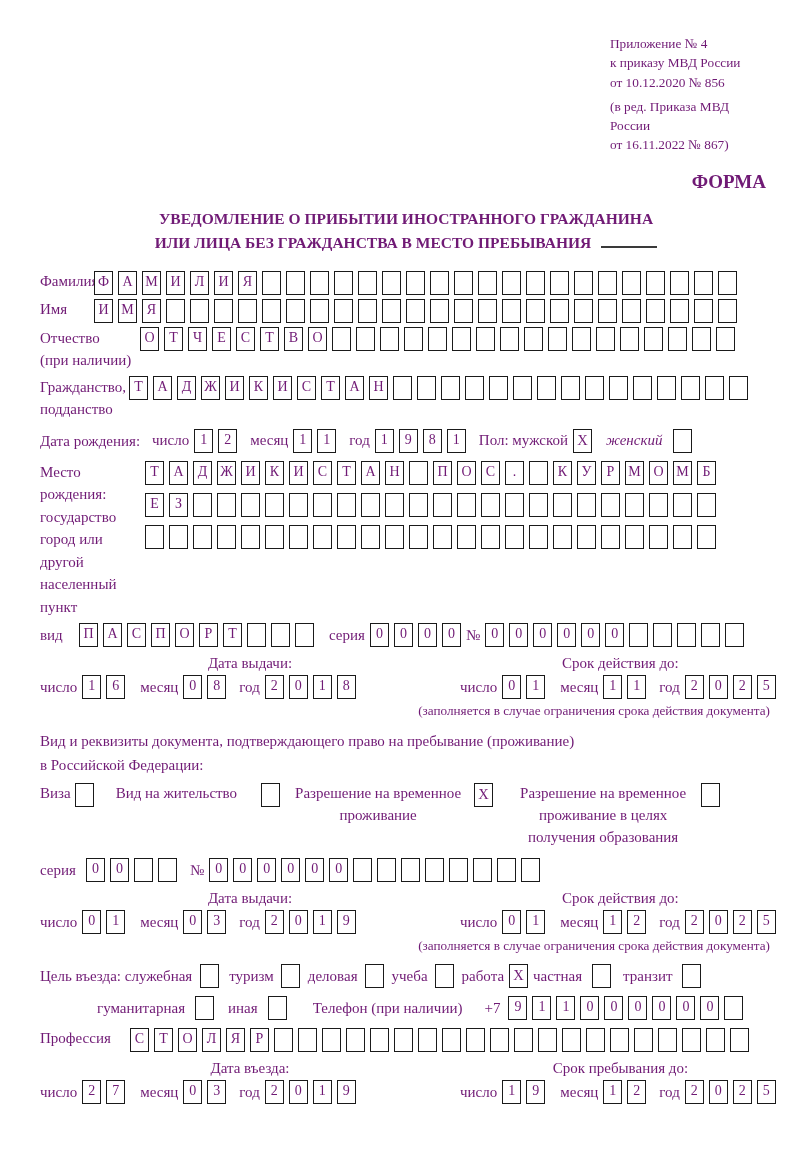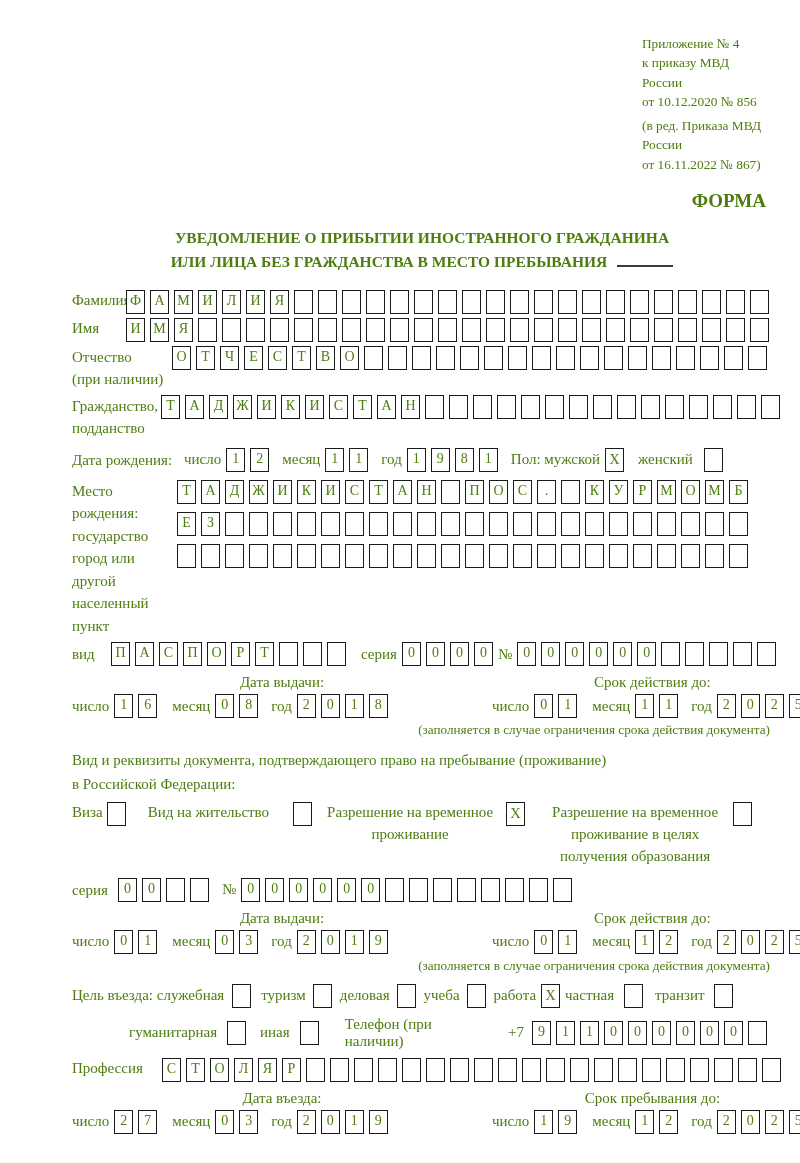--- a/index.html
+++ b/index.html
@@ -1,17 +1,17 @@
 <!DOCTYPE html>
 <html><head>
 <meta charset="utf-8">
 <style>
   html,body{margin:0;padding:0;background:#fff;}
-  .page{width:800px;height:1163px;box-sizing:border-box;padding:34px 28px 0 72px;
-        font-family:"Liberation Serif",serif;color:#4d7c0f;font-size:15px;background:#fff;overflow:hidden;}
+  .page{width:800px;height:1163px;box-sizing:border-box;padding:34px 28px 0 40px;
+        font-family:"Liberation Serif",serif;color:#701a75;font-size:15px;background:#fff;overflow:hidden;}
   .hdr{margin-left:570px;font-size:13.3px;line-height:1.45;}
   .hdr-gap{height:5px;}
   .forma{text-align:right;padding-right:6px;font-weight:bold;margin-top:16px;font-size:19px;}
   .title{text-align:center;font-weight:bold;margin-top:14px;line-height:1.55;font-size:15.5px;}
   .uline{display:inline-block;width:56px;border-bottom:2.5px solid #3a3a3a;height:13px;margin-left:10px;}
   .sec{font-weight:bold;text-align:center;margin-top:22px;font-size:14.6px;}
   .frow{display:flex;align-items:flex-start;margin-top:4px;}
   .lab{flex:none;line-height:1.35;}
   .lab2{line-height:1.5;}
   .cells{display:flex;flex-wrap:nowrap;}
@@ -205,21 +205,21 @@
       </div>
     <span class="dlab gap8">год</span>
     <div class="cells">
         <span class="cl">1</span>
         <span class="cl">9</span>
         <span class="cl">8</span>
         <span class="cl">1</span>
       </div>
     <span class="dlab gap8">Пол: мужской</span>
     <span class="ck">X</span>
-    <span class="dlab" style="margin-left:14px;">женский</span>
+    <span class="dlab" style="margin-left:14px;font-style:italic;">женский</span>
     <span class="ck" style="margin-left:6px;"></span>
   </div>
 
   <div class="frow" style="margin-top:8px;">
     <div class="lab lab2" style="width:105px;">
       <div>Место рождения:</div>
       <div>государство</div>
       <div>город или другой</div>
       <div>населенный пункт</div>
     </div>

